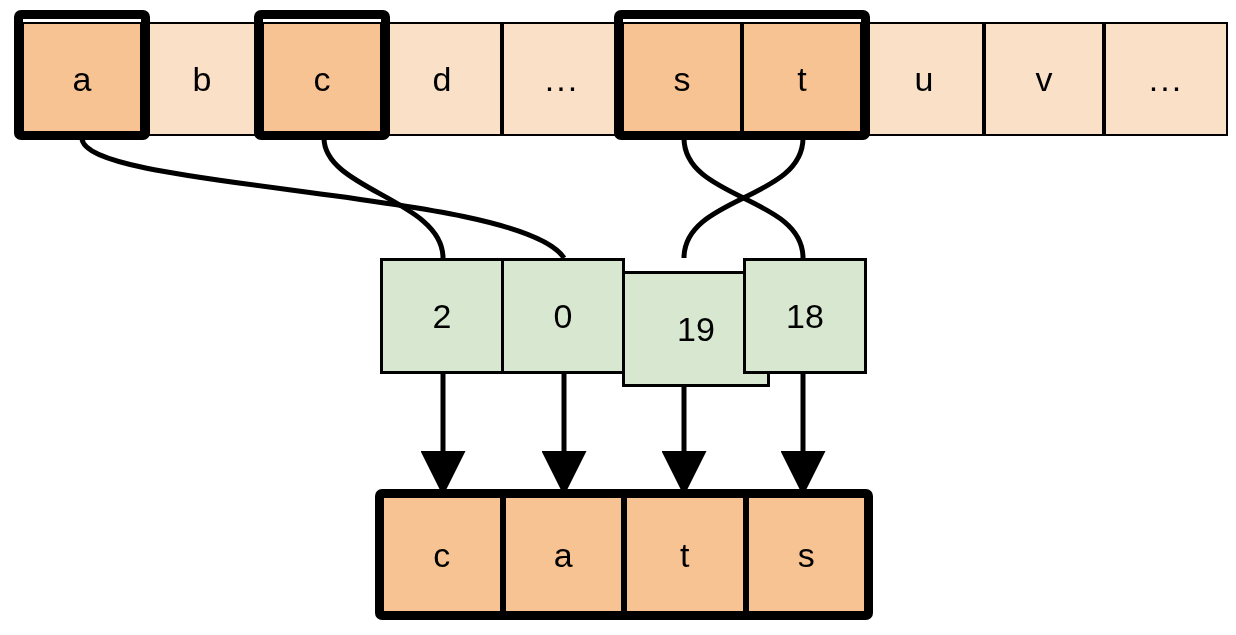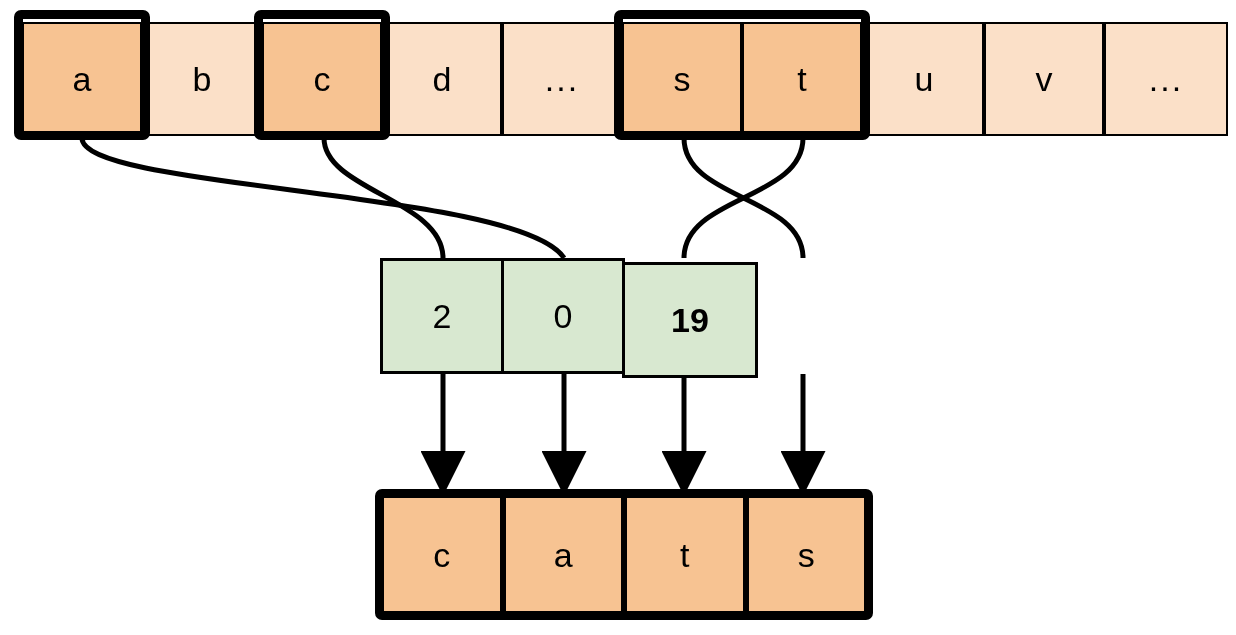--- a/index.html
+++ b/index.html
@@ -170,24 +170,27 @@
   <div class="row" id="index-row" style="left:380px; top:258px; width:488px; height:118px;">
 
     <div class="cell idx-cell" style="left:0px; top:0px; width:124px; height:116px;">
       <span>2</span>
     </div>
 
     <div class="cell idx-cell" style="left:121px; top:0px; width:124px; height:116px;">
       <span>0</span>
     </div>
 
-    <div class="cell idx-cell" style="left:242px; top:4px; width:136px; height:116px;font-weight:bold;">
+    <div class="cell idx-cell" style="left:242px; top:13px; width:148px; height:116px;">
       <span>19</span>
     </div>
 
+    <div class="cell idx-cell" style="left:363px; top:0px; width:124px; height:116px;">
+      <span>18</span>
+    </div>
   </div>
 
   <div id="out-row" style="left:375px; top:489px; width:498px; height:131px;">
     <div style="position:relative; width:100%; height:100%; display:flex;">
       <div class="cell out-cell first" style="position:relative; flex:1 1 0;">
         <span>c</span>
       </div>
       <div class="cell out-cell" style="position:relative; flex:1 1 0;">
         <span>a</span>
       </div>

